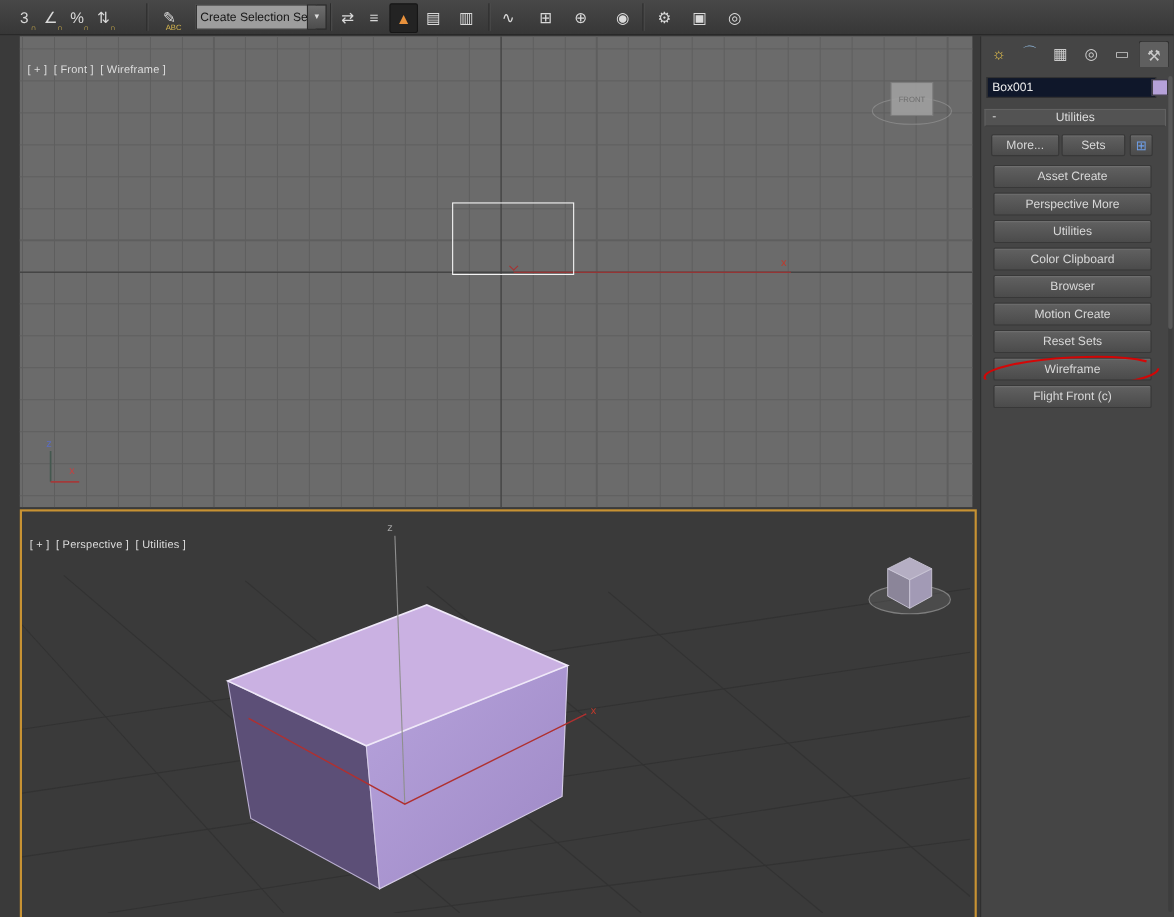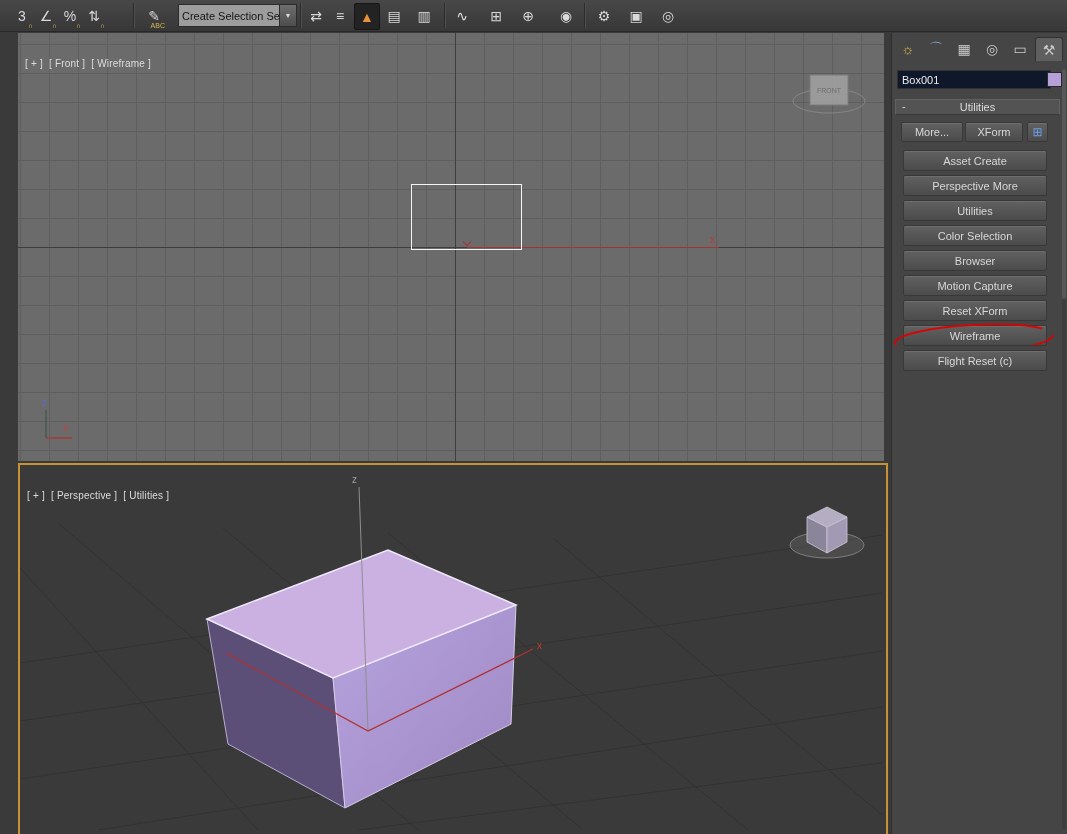--- a/index.html
+++ b/index.html
@@ -242,35 +242,35 @@
 
     <input id="obj-name" value="Box001" style="">
     <div id="obj-color"></div>
 
     <div class="rollout">
       <span class="collapse">-</span>
       <span>Utilities</span>
     </div>
 
     <div class="cp-btn" id="btn-more">More...</div>
-    <div class="cp-btn" id="btn-sets">XForm</div>
+    <div class="cp-btn" id="btn-sets">Sets</div>
     <div class="cp-btn" id="btn-config">
         <span>⊞</span>
       </div>
 
     <div class="util-list">
       <div class="cp-btn">Asset Create</div>
       <div class="cp-btn">Perspective More</div>
       <div class="cp-btn">Utilities</div>
-      <div class="cp-btn">Color Selection</div>
+      <div class="cp-btn">Color Clipboard</div>
       <div class="cp-btn">Browser</div>
-      <div class="cp-btn">Motion Capture</div>
-      <div class="cp-btn">Reset XForm</div>
+      <div class="cp-btn">Motion Create</div>
+      <div class="cp-btn">Reset Sets</div>
       <div class="cp-btn">Wireframe</div>
-      <div class="cp-btn">Flight Reset (c)</div>
+      <div class="cp-btn">Flight Front (c)</div>
     </div>
 
     <div id="panel-scroll">
         <div class="thumb"></div>
       </div>
 
     <svg id="annot">
       <ellipse cx="82" cy="56" rx="79" ry="14" fill="none" stroke="#dd0000" stroke-width="2" pathLength="100" stroke-dasharray="96 4" transform="rotate(-3 82 56)" opacity="0.92"></ellipse>
     </svg>
   </div>

